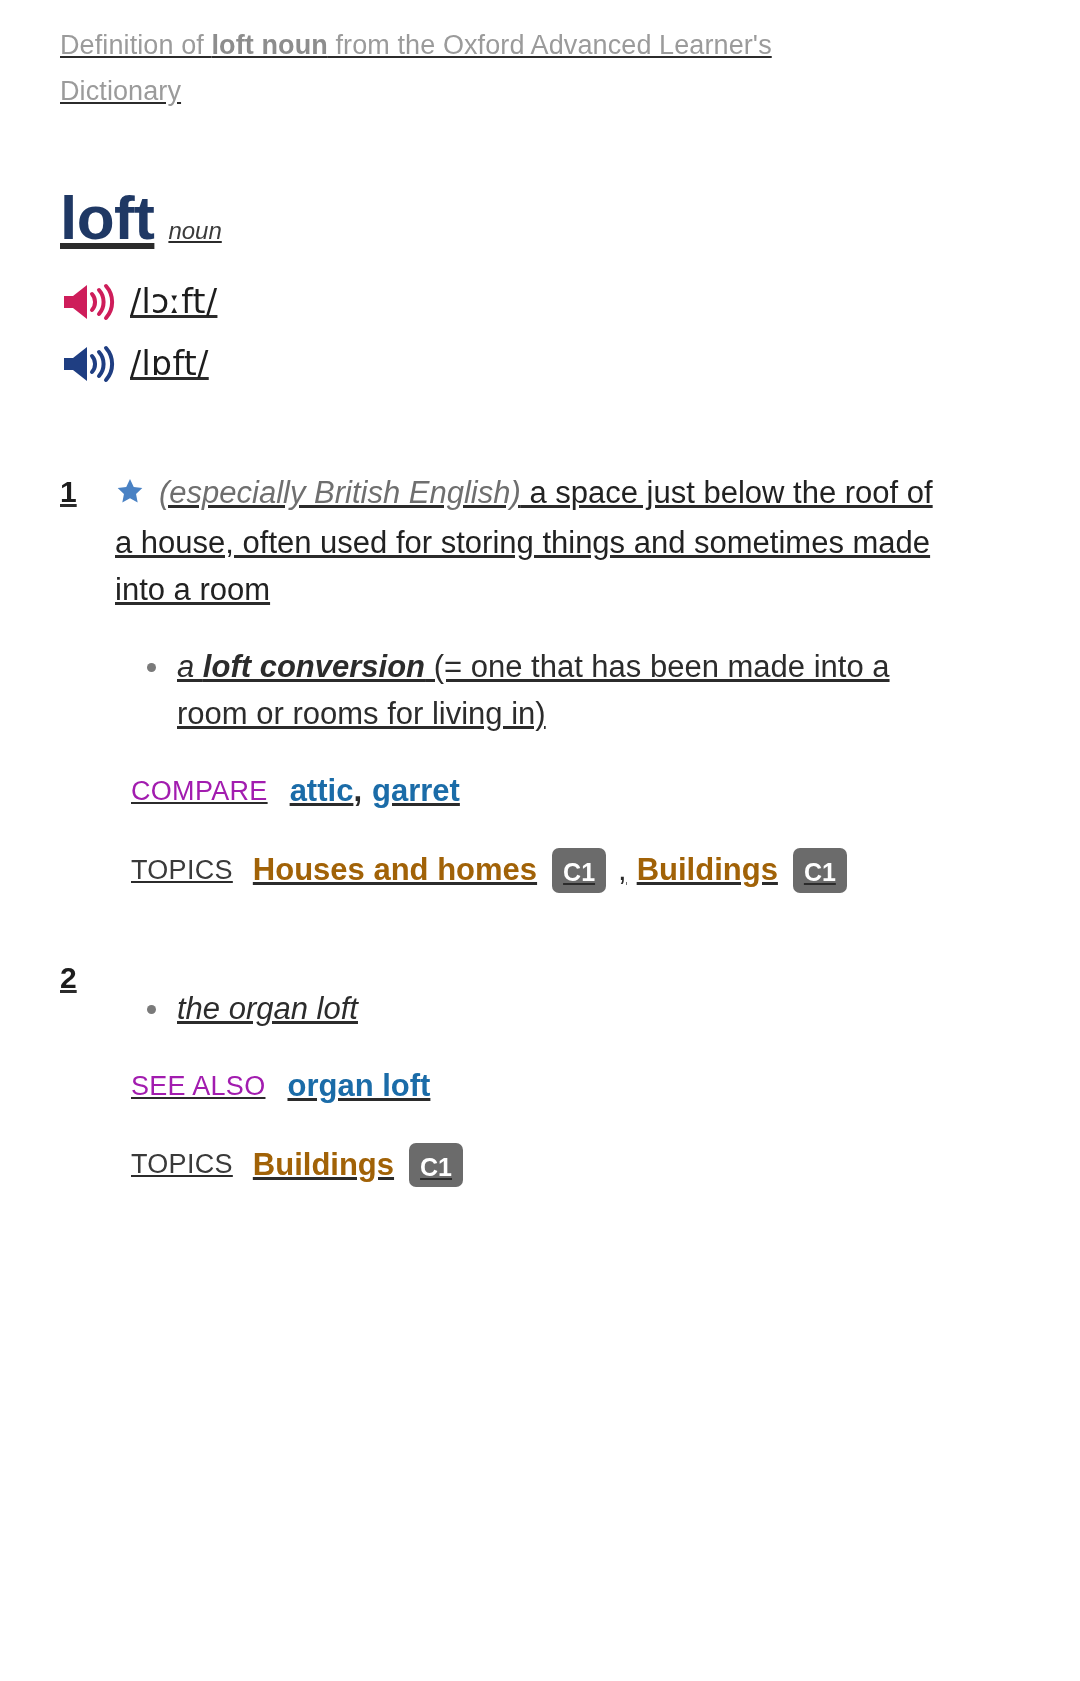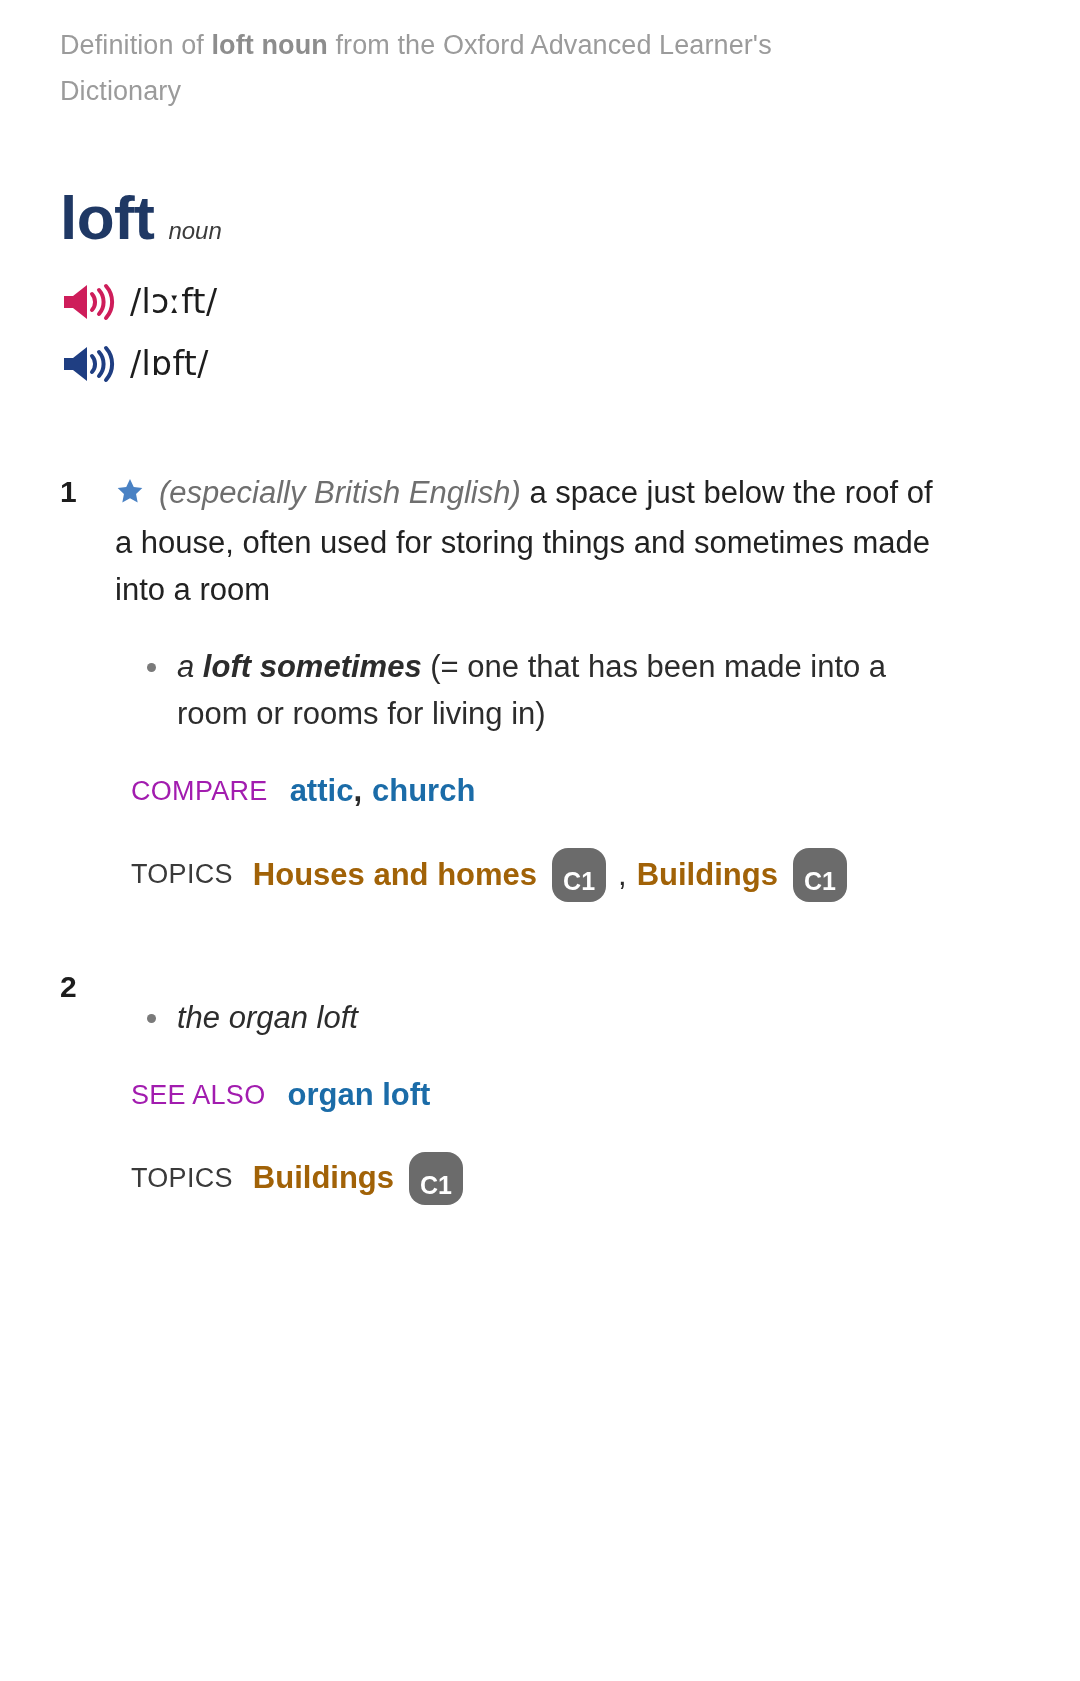--- a/index.html
+++ b/index.html
@@ -14,20 +14,21 @@
     font-family: "Liberation Sans", sans-serif;
     color: #2b2b2b;
     -webkit-font-smoothing: antialiased;
   }
 
   .page {
     width: 996px;
     min-height: 1681px;
     padding: 0 60px;
     position: relative;
+    text-decoration: underline;
   }
 
   
   .entry-header {
     padding-top: 22px;
     font-size: 27px;
     line-height: 1.72;
     color: #9b9b9b;
     font-weight: 400;
     max-width: 790px;
@@ -195,22 +196,22 @@
     font-size: 31px;
   }
   .cefr {
     display: inline-flex;
     align-items: center;
     justify-content: center;
     background: #6b6b6b;
     color: #ffffff;
     font-weight: 700;
     font-size: 25px;
-    border-radius: 16px;
-    padding: 18px 11px 4px;
+    border-radius: 7px;
+    padding: 9px 11px 4px;
     margin-left: 15px;
     line-height: 1.25;
     font-family: "Liberation Sans", sans-serif;
   }
   .topic-comma {
     color: #2a2a2a;
     font-size: 31px;
     font-weight: 400;
     margin: 0 10px 0 12px;
   }
@@ -267,28 +268,28 @@
         <div class="sense-body">
           <div class="def-line">
             <span class="star">
               <svg width="30" height="29" viewBox="0 0 24 24" aria-hidden="true">
                 <path d="M12 1.6 l3.1 6.6 7.1 .9 -5.2 4.9 1.35 7.1 -6.35 -3.5 -6.35 3.5 1.35 -7.1 -5.2 -4.9 7.1 -.9 Z" fill="#4a82c4"></path>
               </svg>
             </span><span class="region">(especially British English)</span><span> a space just below the roof of a house, often used for storing things and sometimes made into a room</span>
           </div>
 
           <div class="examples">
-            <div class="example"><span>a </span><b>loft sometimes</b><span class="gloss"> (= one that has been made into a room or rooms for living in)</span></div>
+            <div class="example"><span>a </span><b>loft conversion</b><span class="gloss"> (= one that has been made into a room or rooms for living in)</span></div>
           </div>
 
           <div class="xref-row">
             <span class="xref-label">COMPARE</span>
             <a class="xref-link" href="#">attic</a>
               <span class="xref-sep">,</span>
-            <a class="xref-link" href="#">church</a>
+            <a class="xref-link" href="#">garret</a>
           </div>
 
           <div class="topics-row">
             <span class="topics-label">TOPICS</span>
             <a class="topic-link" href="#">Houses and homes</a>
             <span class="cefr">C1</span>
             <span class="topic-comma">,</span>
             <a class="topic-link" href="#">Buildings</a>
             <span class="cefr">C1</span>
           </div>

